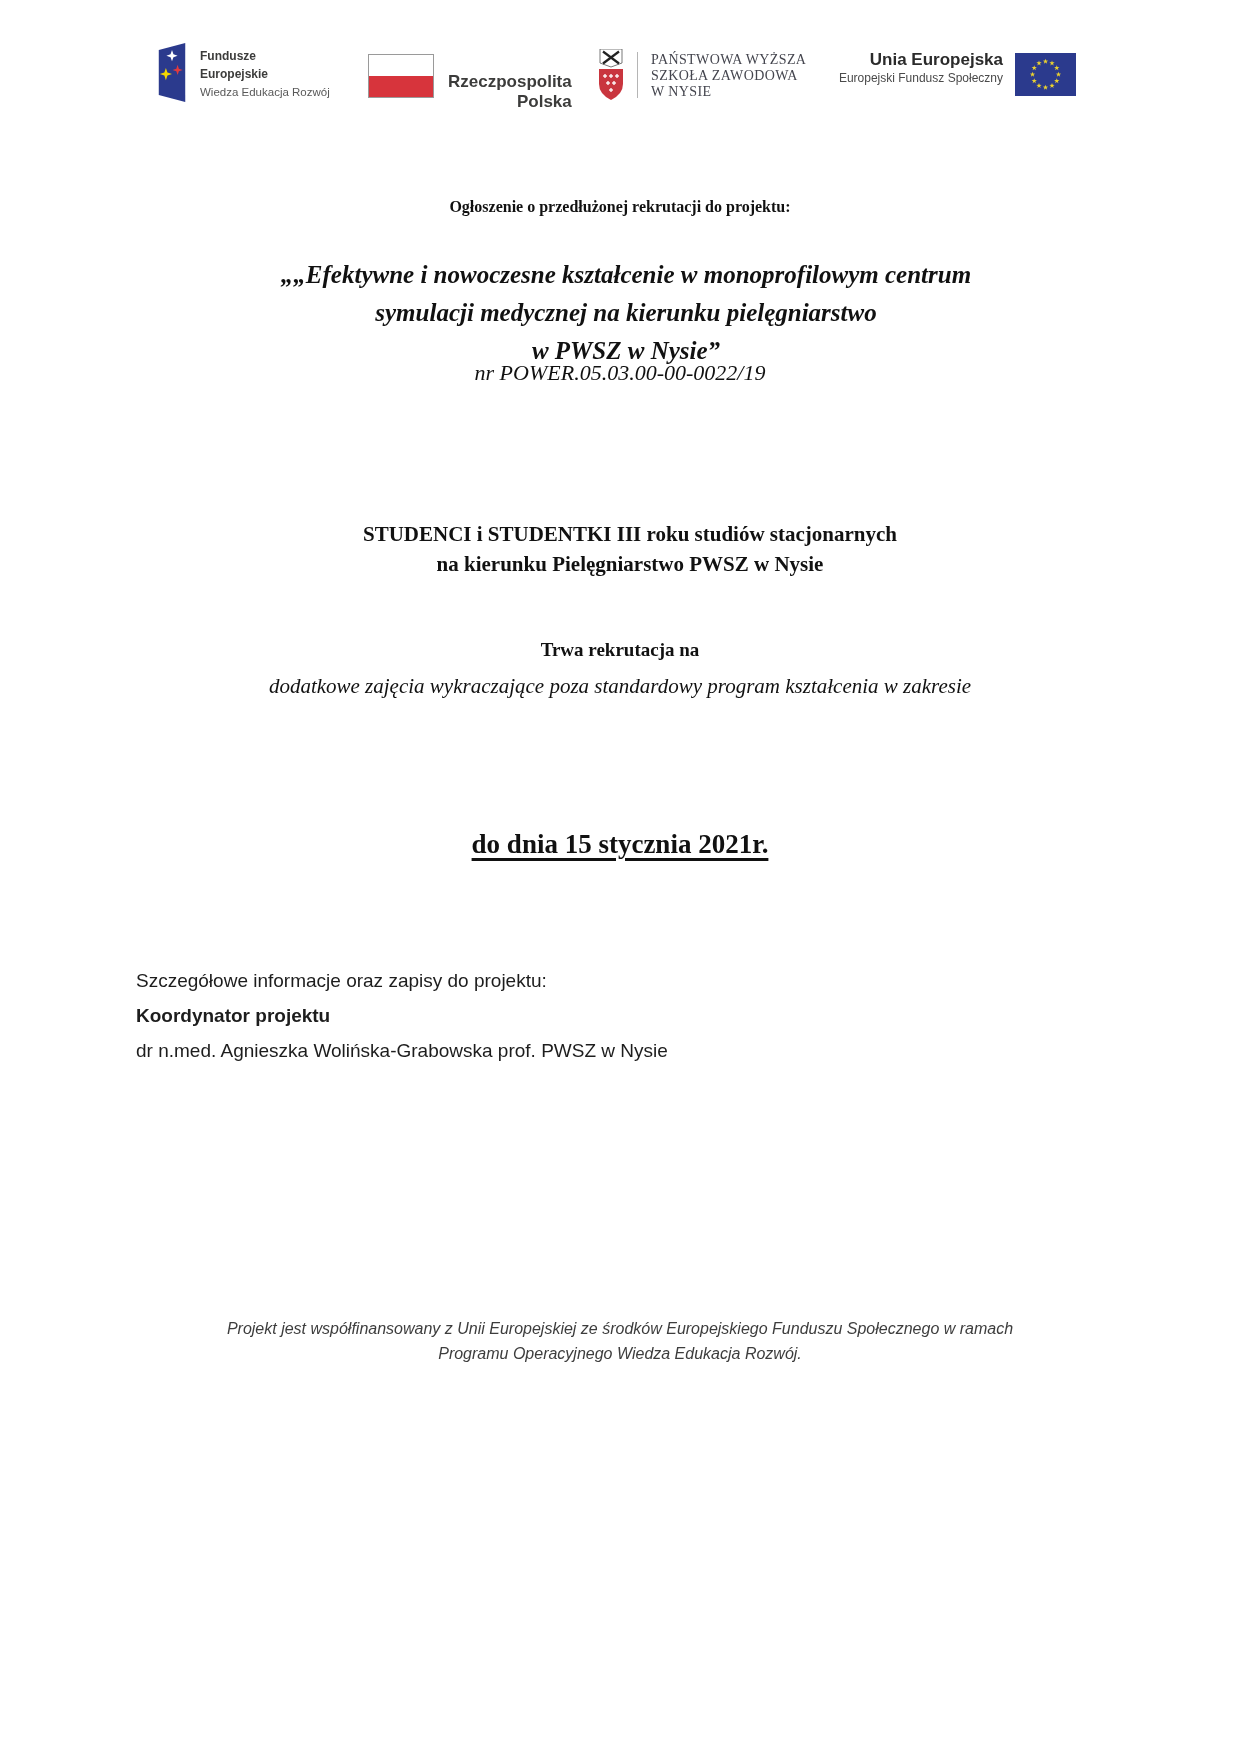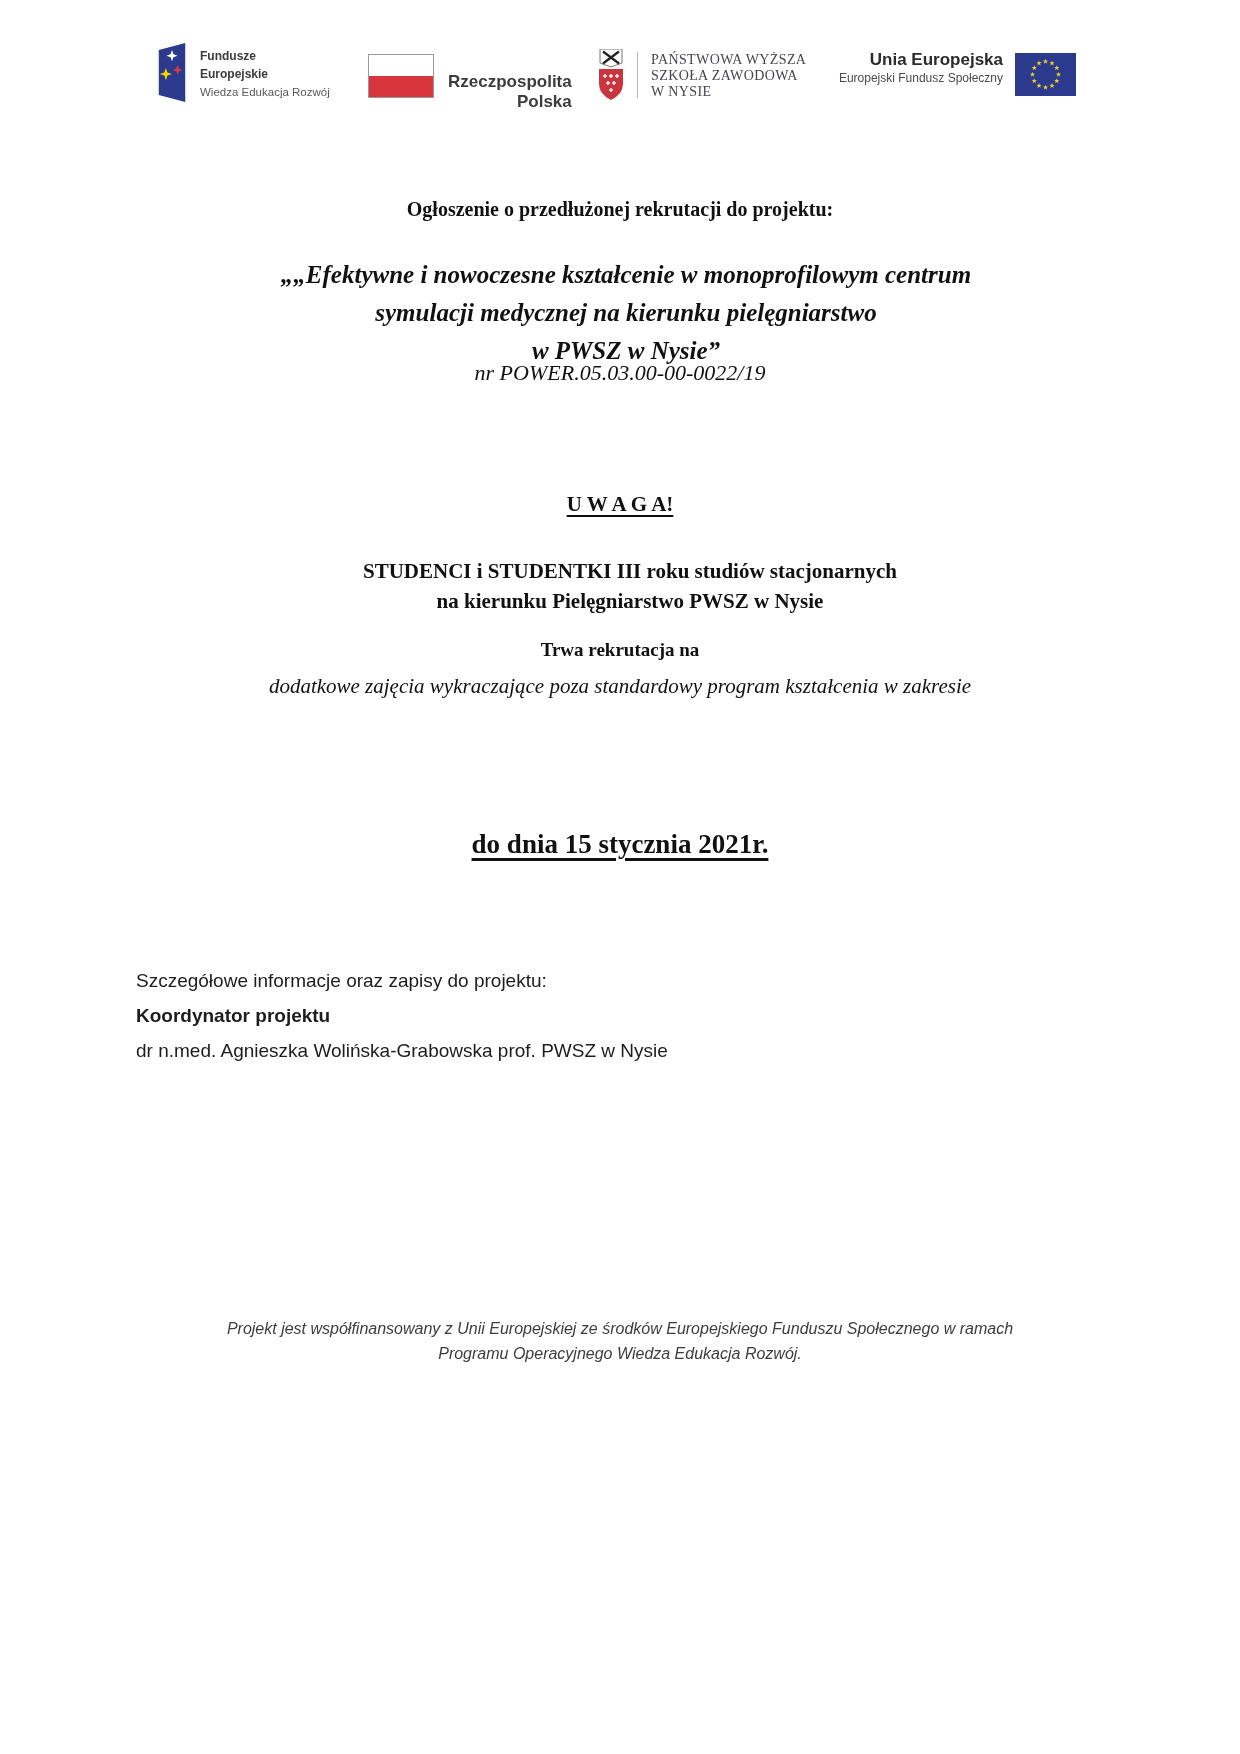--- a/index.html
+++ b/index.html
@@ -23,26 +23,26 @@
   .pwsz-crest{left:597px;top:49px;width:28px;height:52px;}
   .pwsz-divider{left:637px;top:52px;width:1px;height:46px;background:#b5b5b5;}
   .pwsz-text{left:651px;top:52px;text-align:left;font-size:14px;line-height:16px;
              letter-spacing:0.4px;color:#44454e;}
   .ue-text{left:770px;top:50px;width:233px;text-align:right;font-family:"Liberation Sans",sans-serif;}
   .ue-text .t{font-size:17px;font-weight:bold;color:#2b2b2b;line-height:20px;}
   .ue-text .s{font-size:12px;color:#4a4a4a;margin-top:1px;}
   .eu-flag{left:1015px;top:53px;width:61px;height:43px;}
   
   .line{position:absolute;left:0;right:0;text-align:center;}
-  .intro{top:198px;font-size:20px;font-weight:bold;}
+  .intro{top:198px;font-size:16px;font-weight:bold;}
   .title{top:256px;font-size:25px;font-weight:bold;font-style:italic;line-height:38px;padding-left:12px;}
   .projnum{top:360px;font-size:22px;font-style:italic;}
   .uwaga{top:492px;font-size:21px;font-weight:bold;}
   .uwaga span{text-decoration:underline;text-underline-offset:4px;}
-  .audience{top:556px;font-size:21px;font-weight:bold;line-height:30px;padding-left:20px;}
+  .audience{top:519px;font-size:21px;font-weight:bold;line-height:30px;padding-left:20px;}
   .trwa{top:639px;font-size:19px;font-weight:bold;}
   .recruit{top:669px;font-size:21px;font-style:italic;line-height:34px;}
   .course{top:736px;font-size:23px;font-weight:bold;font-style:italic;}
   .deadline{top:829px;font-size:27px;font-weight:bold;}
   .deadline span{text-decoration:underline;text-decoration-thickness:2.5px;text-underline-offset:5px;}
   .contact{position:absolute;left:136px;top:963px;text-align:left;
            font-family:"Liberation Sans",sans-serif;font-size:19px;line-height:35px;color:#1d1d1d;}
   .contact .bold{font-weight:bold;}
   .footer{top:1316px;font-family:"Liberation Sans",sans-serif;font-style:italic;
           font-size:16px;line-height:25px;color:#3d3d3d;}
@@ -133,23 +133,20 @@
   <div class="line intro">Ogłoszenie o przedłużonej rekrutacji do projektu:</div>
 
   <div class="line title">
     <div>„„Efektywne i nowoczesne kształcenie w monoprofilowym centrum</div>
     <div>symulacji medycznej na kierunku pielęgniarstwo</div>
     <div>w PWSZ w Nysie”</div>
   </div>
 
   <div class="line projnum">nr POWER.05.03.00-00-0022/19</div>
 
-  <div class="line uwaga">
-    <span>U W A G A!</span>
-  </div>
 
   <div class="line audience">
     <div>STUDENCI i STUDENTKI  III roku studiów stacjonarnych</div>
     <div>na kierunku Pielęgniarstwo PWSZ w Nysie</div>
   </div>
 
   <div class="line trwa">Trwa rekrutacja na</div>
 
   <div class="line recruit">
     <div>dodatkowe zajęcia wykraczające poza standardowy program kształcenia w zakresie</div>

